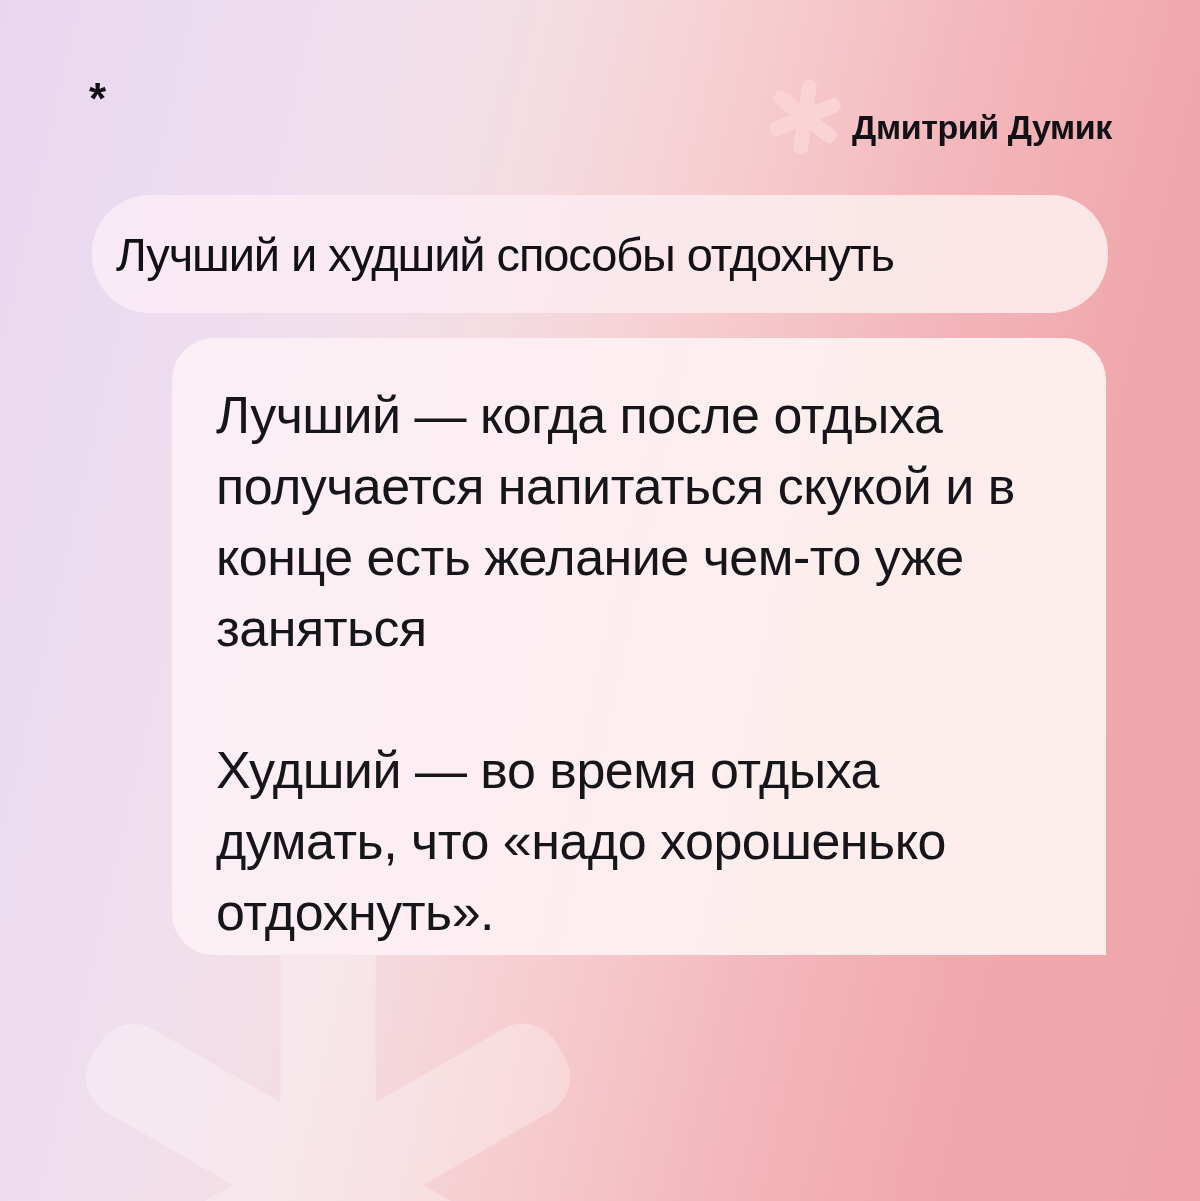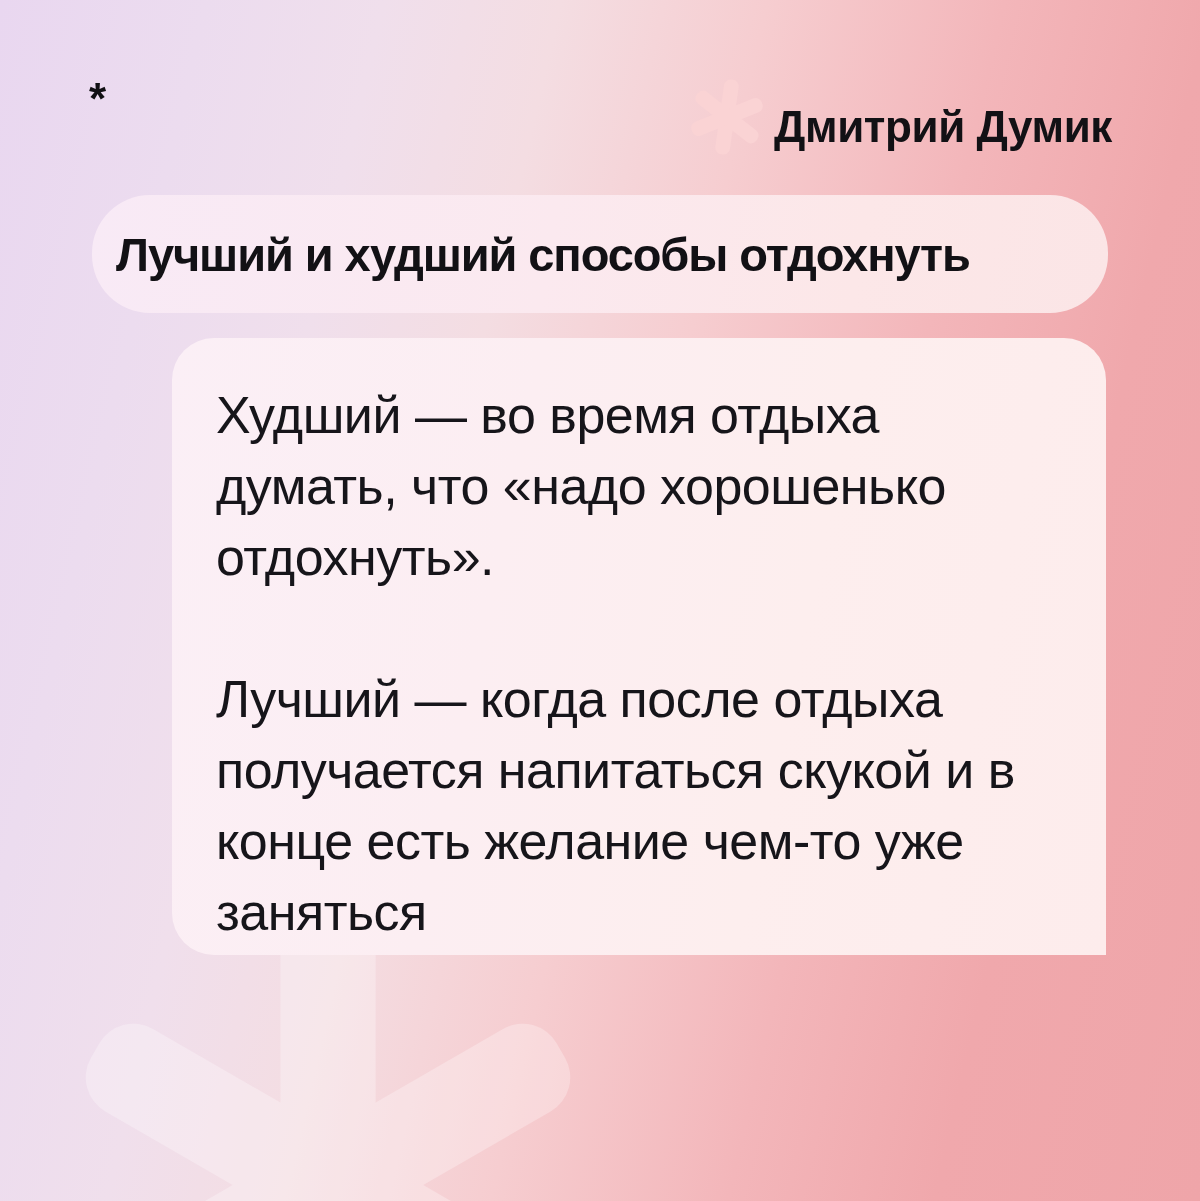--- a/index.html
+++ b/index.html
@@ -89,42 +89,42 @@
     white-space:nowrap;
   }
   .byline-star {
     width:82px;
     height:82px;
     margin-right:6px;
     flex:0 0 auto;
   }
   .byline-star svg { width:100%; height:100%; display:block; }
   .byline-name {
-    font-size:44px;
+    font-size:34px;
     font-weight:bold;
     color:#121115;
     letter-spacing:-0.4px;
     margin-top:20px;
   }
 
   
   .title-card {
     position:absolute;
     left:92px;
     top:195px;
     width:1016px;
     height:118px;
     border-radius:58px;
     background:linear-gradient(100deg,#f8eaf6 0%,#fbe9ef 45%,#fce7e8 75%,#fbe5e6 100%);
     display:flex;
     align-items:center;
   }
   .title-text {
     font-size:47px;
-    font-weight:bold;
+    font-weight:normal;
     color:#121115;
     letter-spacing:-1.1px;
     padding-left:24px;
     white-space:nowrap;
     text-align:center;
   }
 
   
   .body-card {
     position:absolute;
@@ -177,15 +177,15 @@
     <span class="byline-name">Дмитрий Думик</span>
   </div>
 
 </div>
 
 <div class="title-card">
   <span class="title-text">Лучший и худший способы отдохнуть</span>
 </div>
 
 <div class="body-card">
+  <p class="paragraph">Лучший — когда после отдыха получается напитаться скукой и в конце есть желание чем-то уже заняться</p>
   <p class="paragraph">Худший — во время отдыха думать, что «надо хорошенько отдохнуть».</p>
-  <p class="paragraph">Лучший — когда после отдыха получается напитаться скукой и в конце есть желание чем-то уже заняться</p>
 </div>
 
 </body></html>

